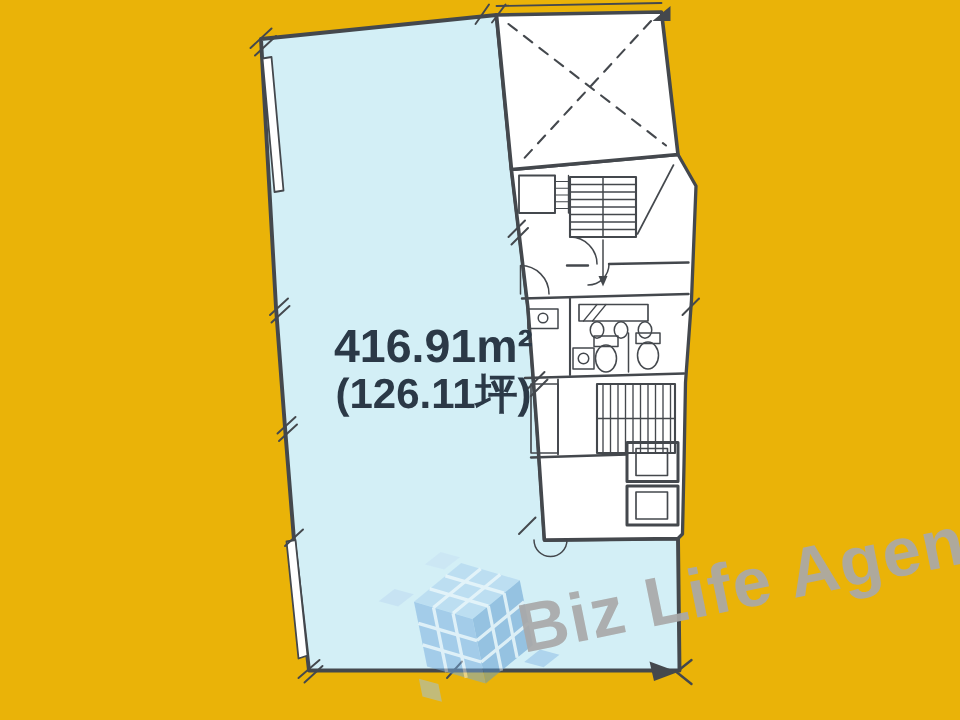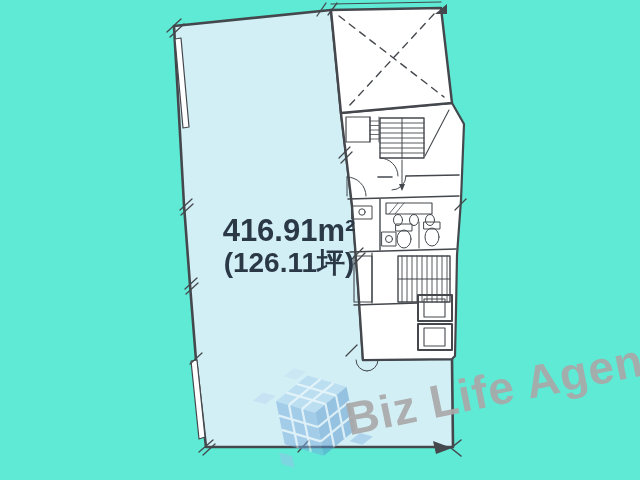--- a/index.html
+++ b/index.html
@@ -1,19 +1,19 @@
 <!DOCTYPE html>
 <html><head>
 <meta charset="utf-8">
 <style>
   html,body{margin:0;padding:0;background:#ffffff;}
   .stage{
     position:relative;
     width:640px;height:480px;
-    background:#5eead4;
+    background:#eab308;
     overflow:hidden;
     font-family:"Liberation Sans", sans-serif;
   }
   svg{position:absolute;left:0;top:0;}
   svg text{font-family:"Liberation Sans","DejaVu Sans",sans-serif;}
   .area-text{font-weight:bold;fill:#2b3947;}
   .wm-text{font-weight:bold;fill:#a9a9a9;opacity:.92;letter-spacing:1px;}
 </style>
 </head>
 <body>

